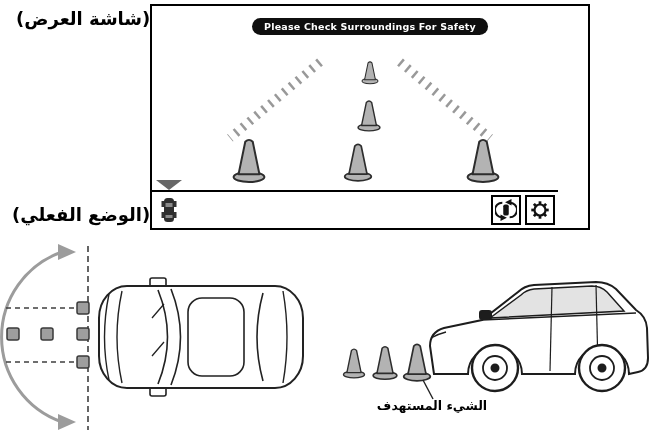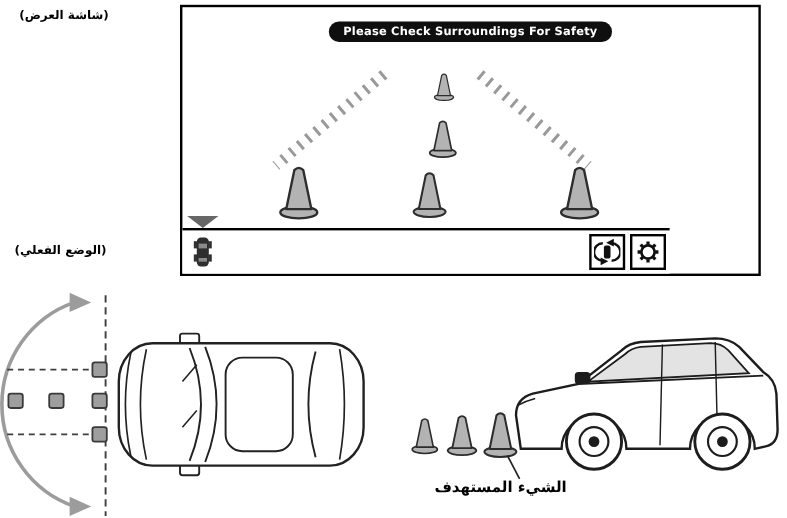--- a/index.html
+++ b/index.html
@@ -1,25 +1,25 @@
 <!DOCTYPE html>
 <html><head>
 <meta charset="utf-8">
 <style>
   * { margin:0; padding:0; box-sizing:border-box; }
   html,body { background:#ffffff; }
   body { font-family:"DejaVu Sans", sans-serif; }
   .page { position:relative; width:656px; height:432px; background:#fff; overflow:hidden; }
 
-  .ar-label { position:absolute; font-weight:bold; font-size:10px; color:#000; direction:rtl; white-space:nowrap; }
+  .ar-label { position:absolute; font-weight:bold; font-size:18px; color:#000; direction:rtl; white-space:nowrap; }
   #label-display { left:16px; top:8px; }
   #label-actual  { left:12px; top:204px; }
-  #label-target  { left:362px; top:398px; width:140px; text-align:left; font-size:12.5px; }
+  #label-target  { left:362px; top:398px; width:140px; text-align:center; font-size:12.5px; }
 
-  .screen { position:absolute; left:150px; top:4px; width:484px; height:226px; border:2px solid #000; background:#fff; }
+  .screen { position:absolute; left:150px; top:4px; width:440px; height:226px; border:2px solid #000; background:#fff; }
   .banner { position:absolute; top:12px; left:50%; transform:translateX(-50%); background:#0f0f0f; color:#fff;
             font-size:9.5px; font-weight:bold; padding:3px 12px; border-radius:9px; letter-spacing:.2px;
             white-space:nowrap; z-index:2; }
   .scene { display:block; width:406px; height:184px; }
   .bumper-shadow { position:absolute; left:4px; top:174px; width:0; height:0;
                    border-left:13px solid transparent; border-right:13px solid transparent;
                    border-top:10px solid #676767; z-index:1; }
   .bottombar { width:406px; height:38px; border-top:2px solid #000; display:flex; align-items:center;
                padding:0 3px; background:#fff; }
   .car-icon-wrap { margin-left:5px; display:flex; align-items:center; }

